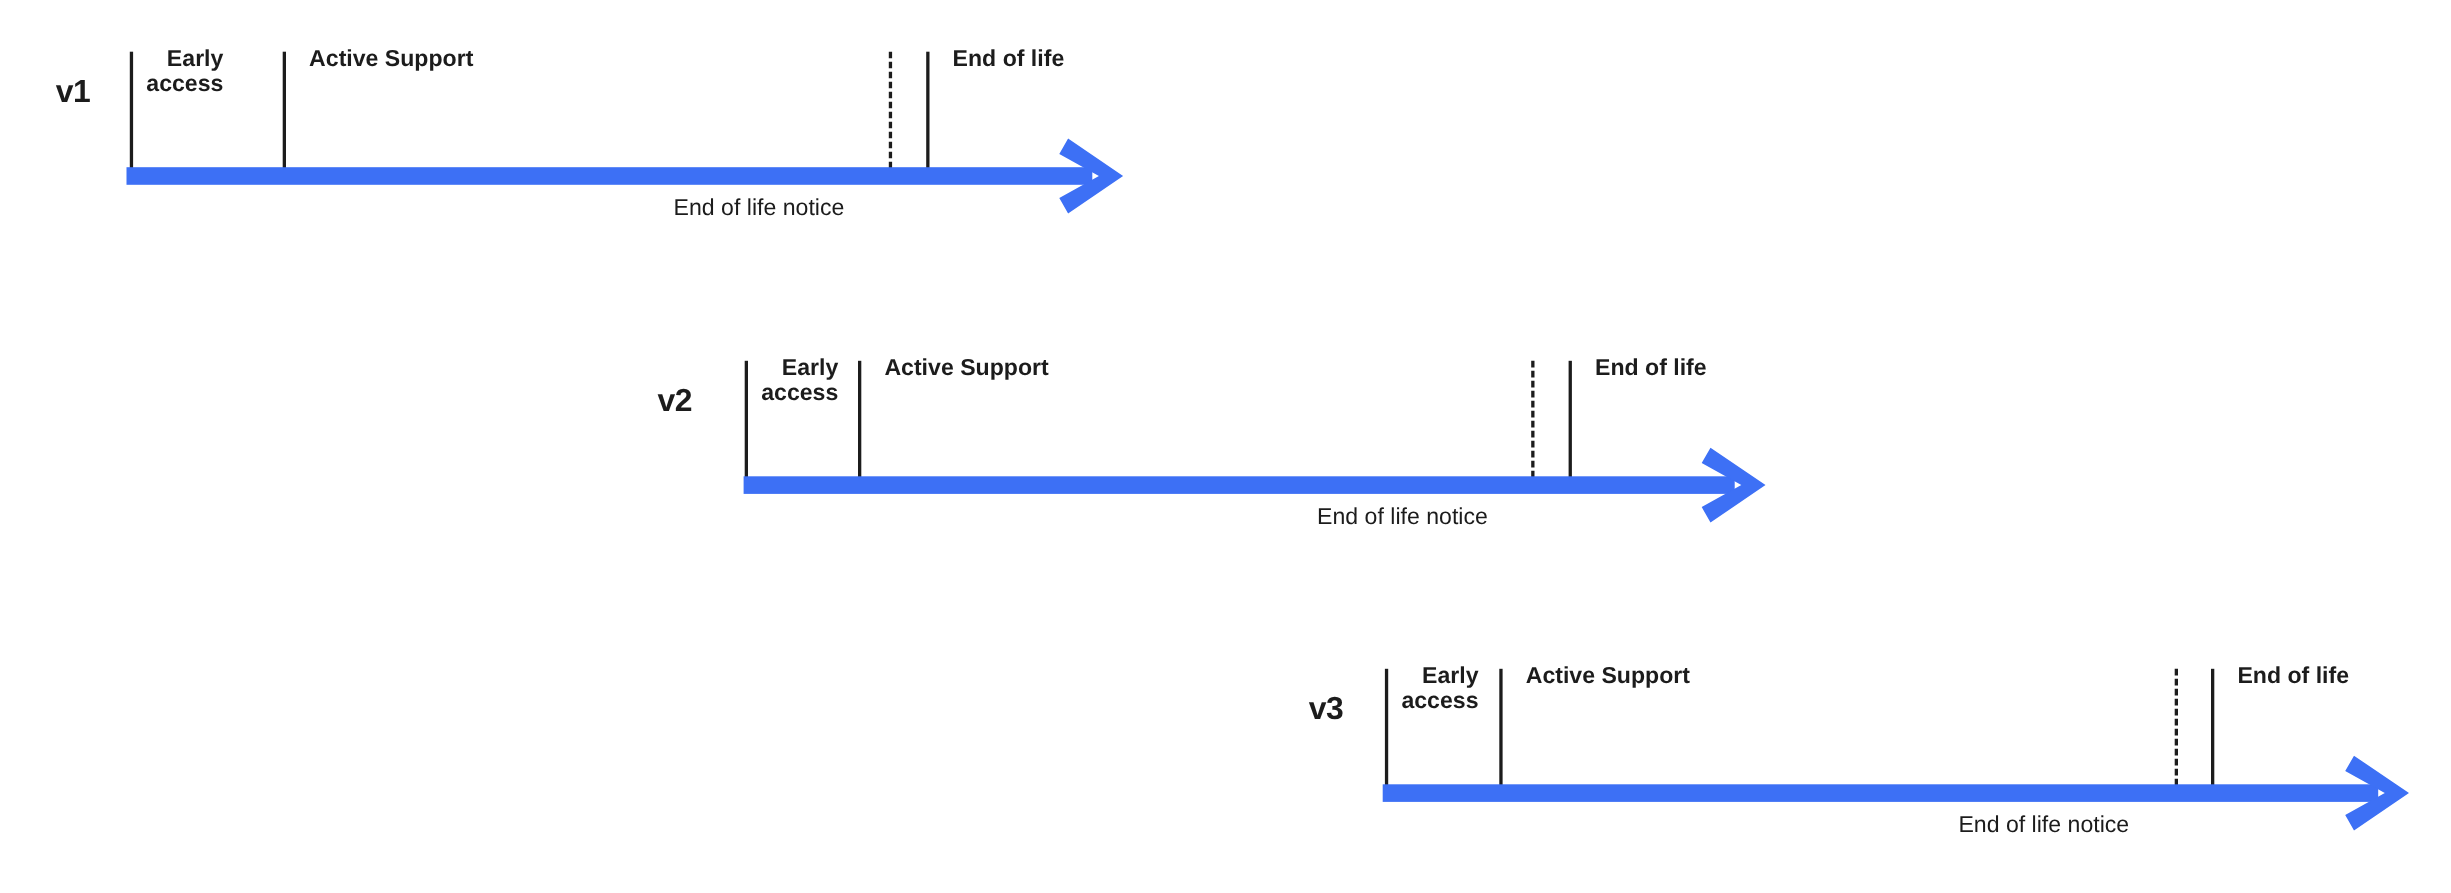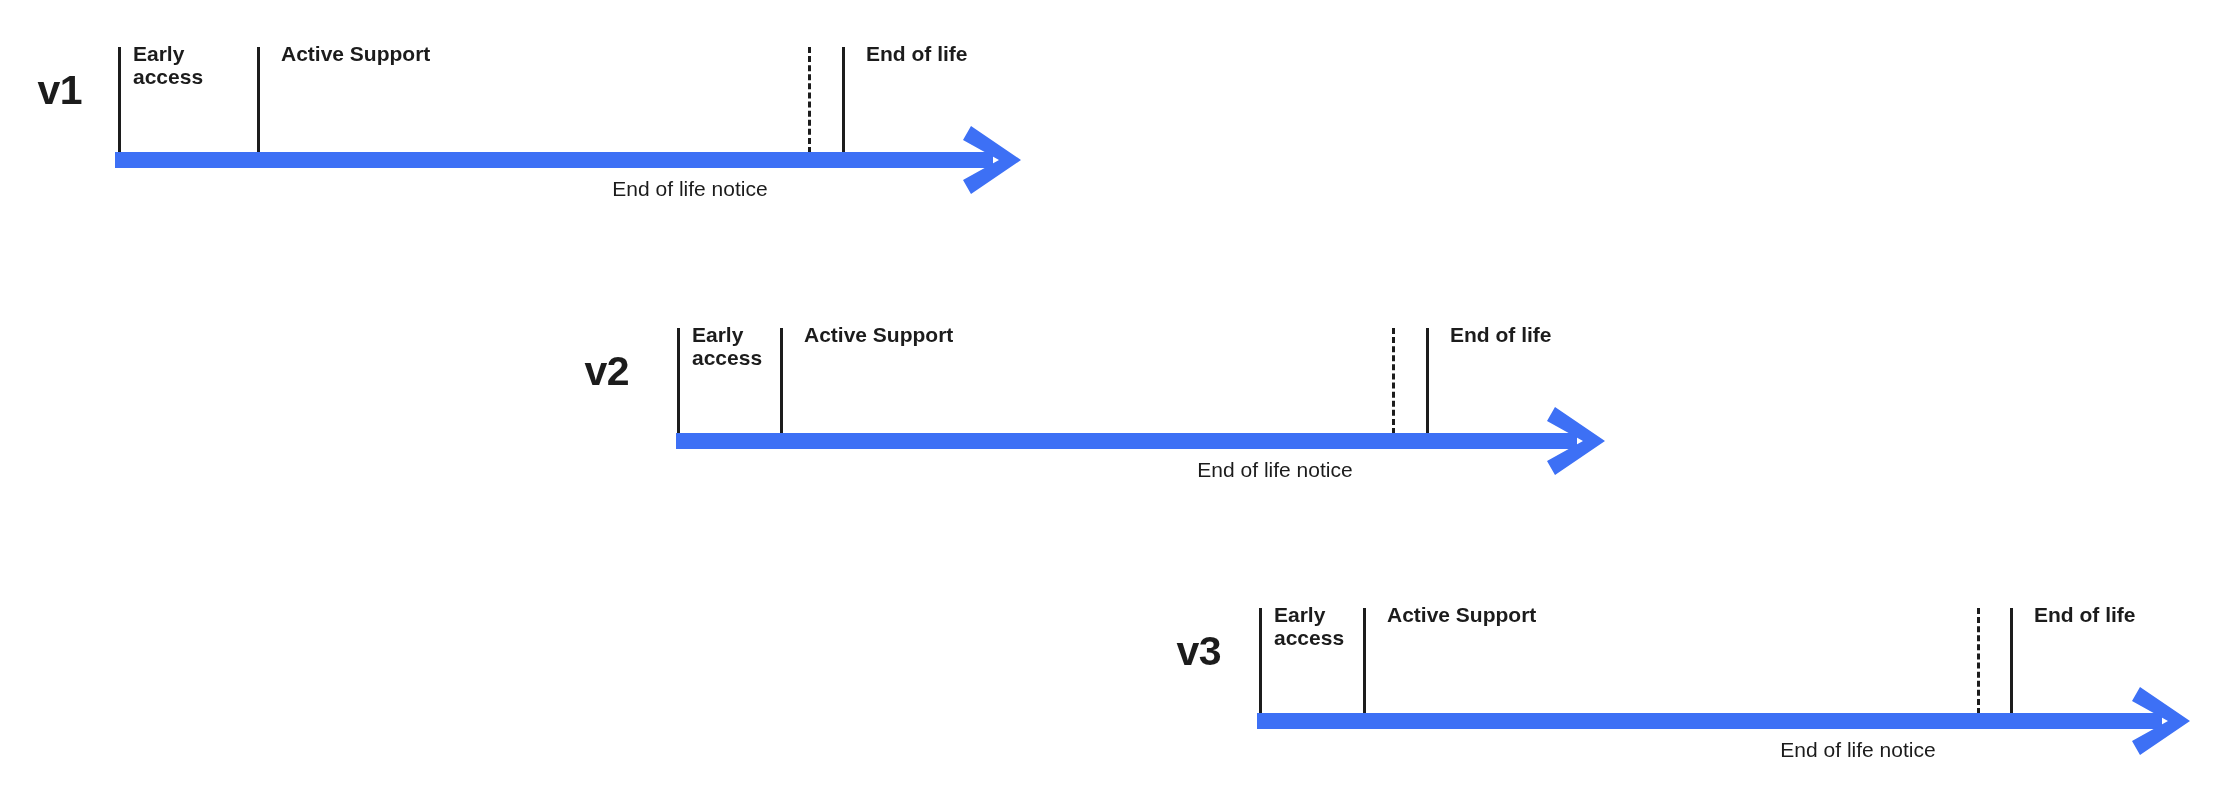--- a/index.html
+++ b/index.html
@@ -24,21 +24,21 @@
     position: absolute;
     left: 0;
     top: 0;
     width: 2228px;
     height: 250px;
   }
 
   
   .version-label {
     position: absolute;
-    font-size: 41px;
+    font-size: 29px;
     font-weight: 700;
     color: #1c1c1c;
     letter-spacing: -0.5px;
     line-height: 1;
     white-space: nowrap;
     text-align: right;
   }
 
   
   .vline {
@@ -54,20 +54,21 @@
   }
 
   
   .phase-label {
     position: absolute;
     font-size: 21px;
     font-weight: 700;
     color: #1c1c1c;
     line-height: 1.08;
     white-space: pre-line;
+    text-align: right;
   }
 
   
   .arrow-bar {
     position: absolute;
     height: 16px;
     background: #3d70f5;
   }
   .arrow-head {
     position: absolute;

